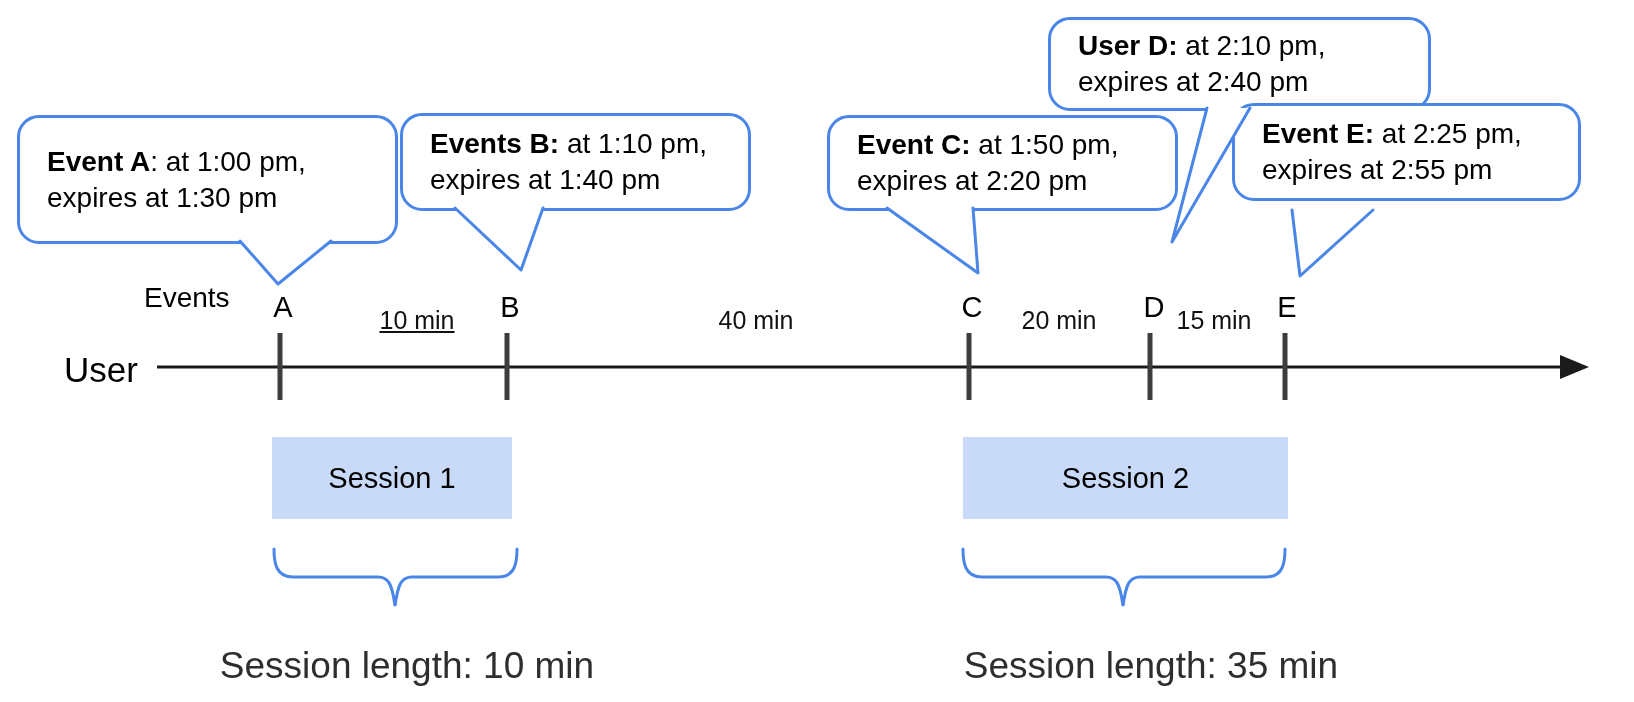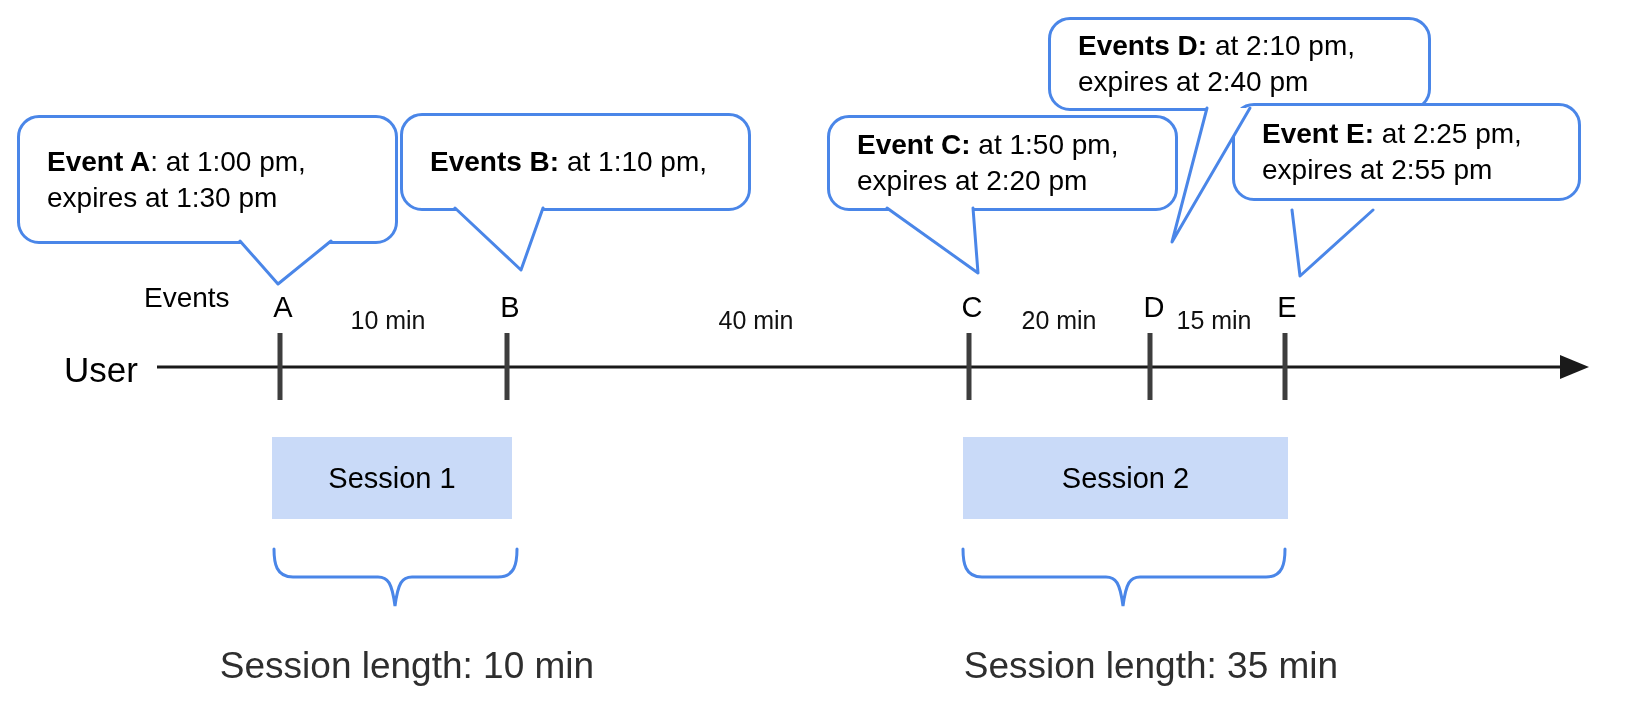--- a/index.html
+++ b/index.html
@@ -35,21 +35,21 @@
   .lbl{position:absolute;white-space:nowrap;}
   #events-label{left:144px;top:282px;font-size:28px;}
   #user-label{left:64px;top:350px;font-size:35px;}
   .evletter{position:absolute;top:291px;font-size:29px;transform:translateX(-50%);}
   #letter-a{left:283px;}
   #letter-b{left:510px;}
   #letter-c{left:972px;}
   #letter-d{left:1154px;}
   #letter-e{left:1287px;}
   .interval{position:absolute;top:306px;font-size:25px;transform:translateX(-50%);color:#111;}
-  #interval-ab{left:388px;}
+  #interval-ab{left:417px;text-decoration:underline;}
   #interval-bc{left:756px;}
   #interval-cd{left:1059px;}
   #interval-de{left:1214px;}
   
   .session-box{
     position:absolute;top:437px;height:82px;
     background:#c9daf8;
     display:flex;align-items:center;justify-content:center;
     font-size:29px;
     z-index:2;
@@ -70,29 +70,30 @@
 
 <div class="canvas">
 
   <div class="bubble" id="bubble-a">
     <div><span class="bb">Event A</span><span>: at 1:00 pm,</span></div>
     <div>expires at 1:30 pm</div>
   </div>
 
   <div class="bubble" id="bubble-b">
     <div><span class="bb">Events B:</span><span> at 1:10 pm,</span></div>
+    <div>expires at 1:40 pm</div>
   </div>
 
   <div class="bubble" id="bubble-c">
     <div><span class="bb">Event C:</span><span> at 1:50 pm,</span></div>
     <div>expires at 2:20 pm</div>
   </div>
 
   <div class="bubble" id="bubble-d">
-    <div><span class="bb">Events D:</span><span> at 2:10 pm,</span></div>
+    <div><span class="bb">User D:</span><span> at 2:10 pm,</span></div>
     <div>expires at 2:40 pm</div>
   </div>
 
   <div class="bubble" id="bubble-e">
     <div><span class="bb">Event E:</span><span> at 2:25 pm,</span></div>
     <div>expires at 2:55 pm</div>
   </div>
 
   <svg class="overlay" width="1634" height="702" viewBox="0 0 1634 702">
 

